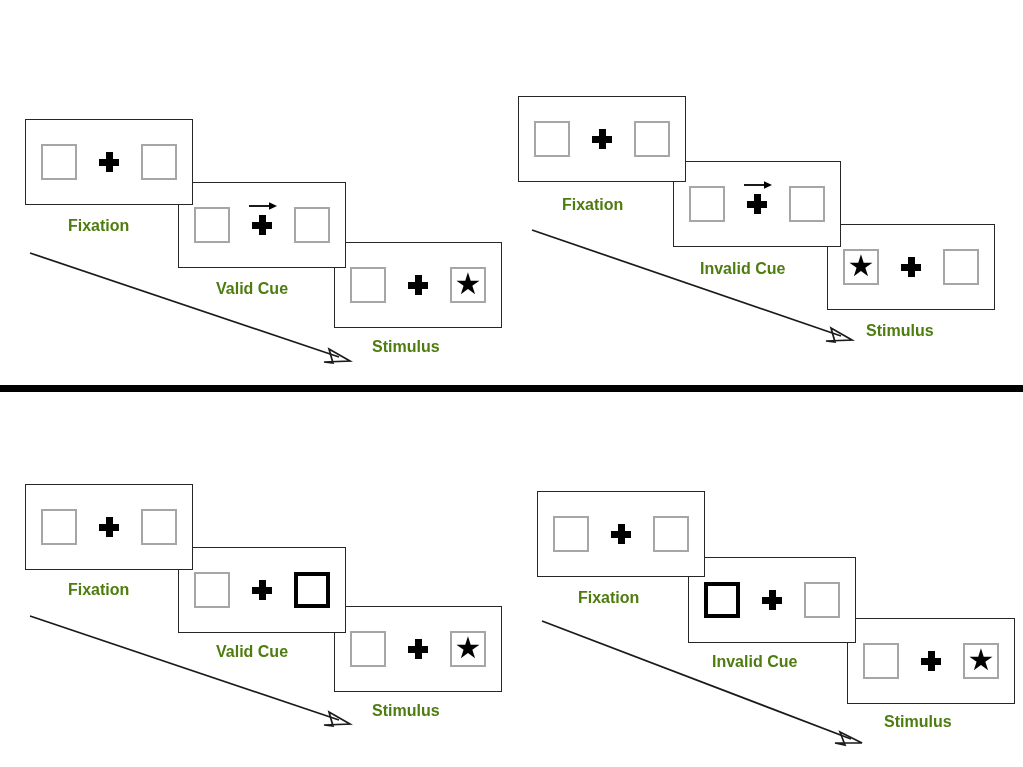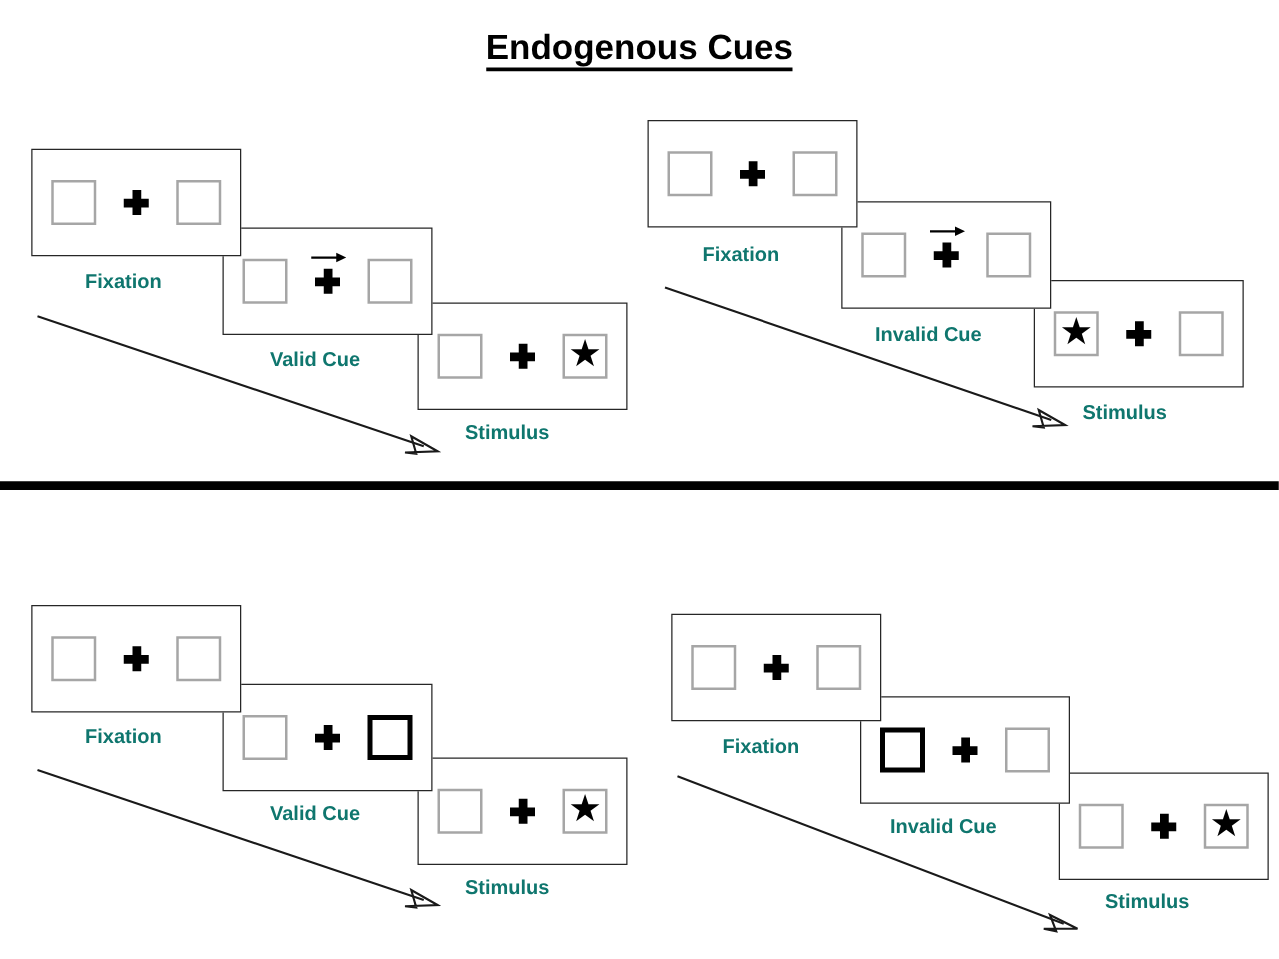--- a/index.html
+++ b/index.html
@@ -104,38 +104,35 @@
     top:16px;
     left:50%;
     margin-left:-14px;
   }
 
   
   .stage-label{
     position:absolute;
     font-size:16px;
     font-weight:bold;
-    color:#0f766e;
+    color:#4d7c0f;
     white-space:nowrap;
   }
 
   
   .flow-arrow{
     position:absolute;
     pointer-events:none;
   }
 </style>
 </head>
 <body>
 
 <div class="canvas">
 
-  <div class="section-title" style="top:22px;left:0;">
-    <span>Endogenous Cues</span>
-  </div>
 
   <div class="panel" style="left:25px;top:119px;z-index:3;">
     <div class="panel-inner">
       <div class="box"></div>
       <div class="gap"></div>
       <div class="plus"></div>
       <div class="gap"></div>
       <div class="box"></div>
     </div>
   </div>

